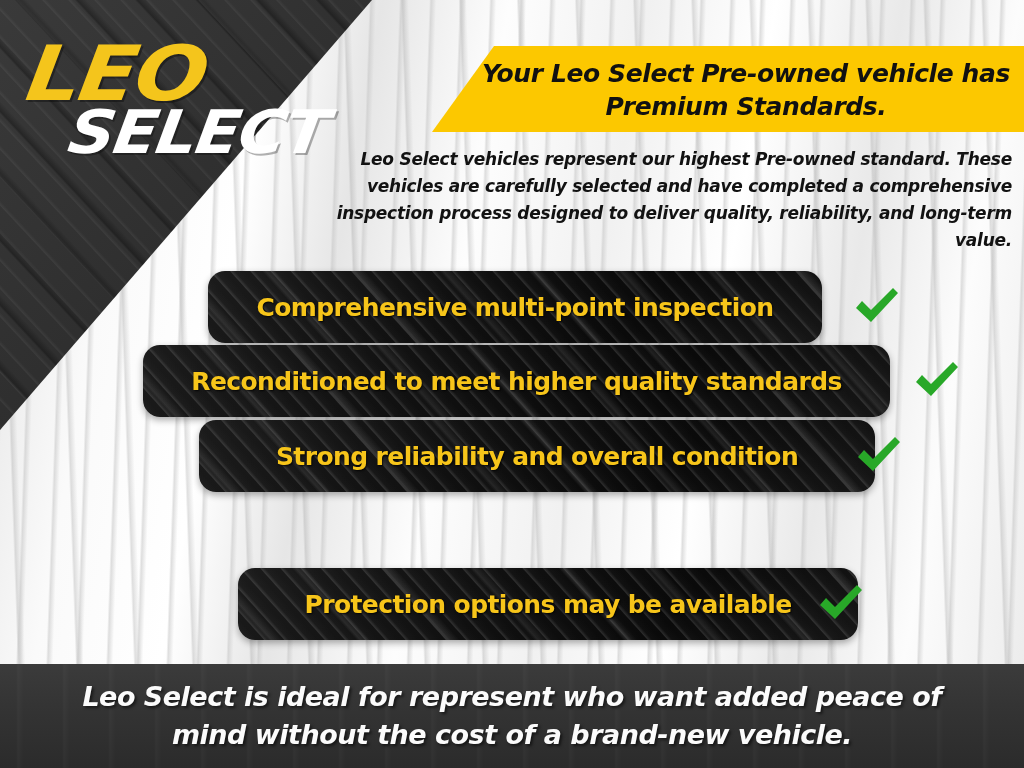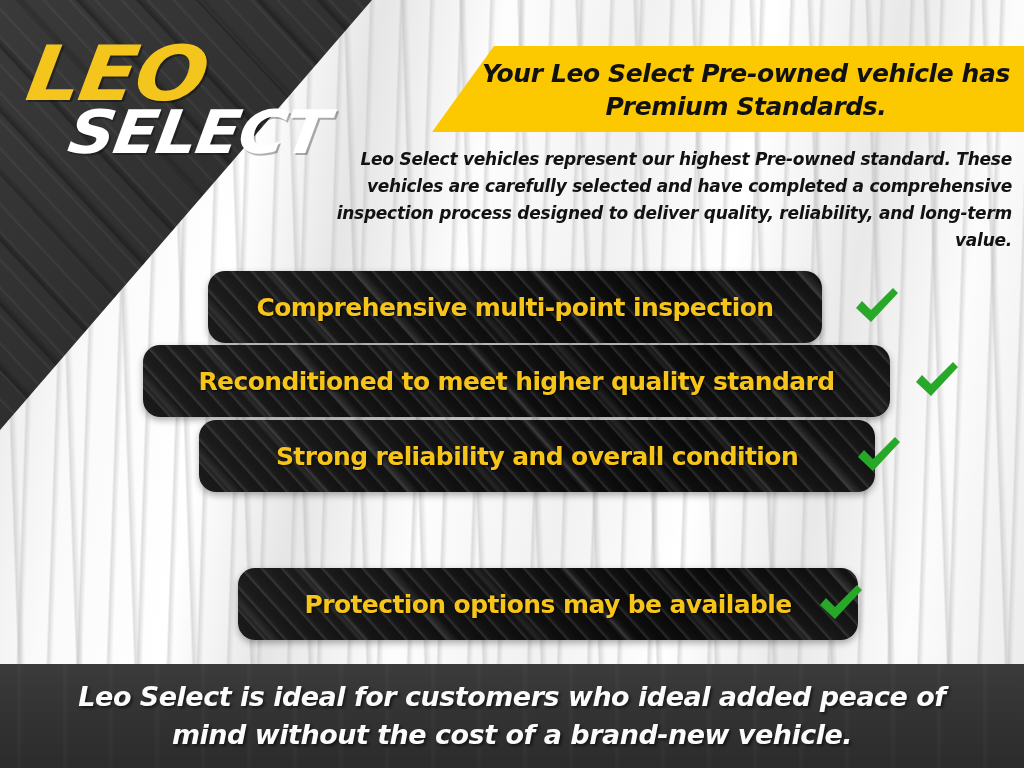--- a/index.html
+++ b/index.html
@@ -266,21 +266,21 @@
       </div>
       <div class="check" style="left:640px;">
         <svg viewBox="0 0 56 56">
             <path d="M8 29 L14 22 L23 31 L45 9 L50 14 L23 43 Z" fill="#28a828"></path>
           </svg>
       </div>
     </div>
 
     <div class="feature-row" style="left:143px; top:345px; width:747px;">
       <div class="pill">
-        <span class="pill-label">Reconditioned to meet higher quality standard</span>
+        <span class="pill-label">Reconditioned to meet higher quality standards</span>
       </div>
       <div class="check" style="left:765px;">
         <svg viewBox="0 0 56 56">
             <path d="M8 29 L14 22 L23 31 L45 9 L50 14 L23 43 Z" fill="#28a828"></path>
           </svg>
       </div>
     </div>
 
     <div class="feature-row" style="left:199px; top:420px; width:676px;">
       <div class="pill">
@@ -301,16 +301,16 @@
       <div class="check" style="left:574px;">
         <svg viewBox="0 0 56 56">
             <path d="M8 29 L14 22 L23 31 L45 9 L50 14 L23 43 Z" fill="#28a828"></path>
           </svg>
       </div>
     </div>
 
   </div>
 
   <div class="footer-band">
-    <div class="footer-text">Leo Select is ideal for customers who ideal added peace of mind without the cost of a brand-new vehicle.</div>
+    <div class="footer-text">Leo Select is ideal for represent who want added peace of mind without the cost of a brand-new vehicle.</div>
   </div>
 
 </div>
 
 </body></html>

